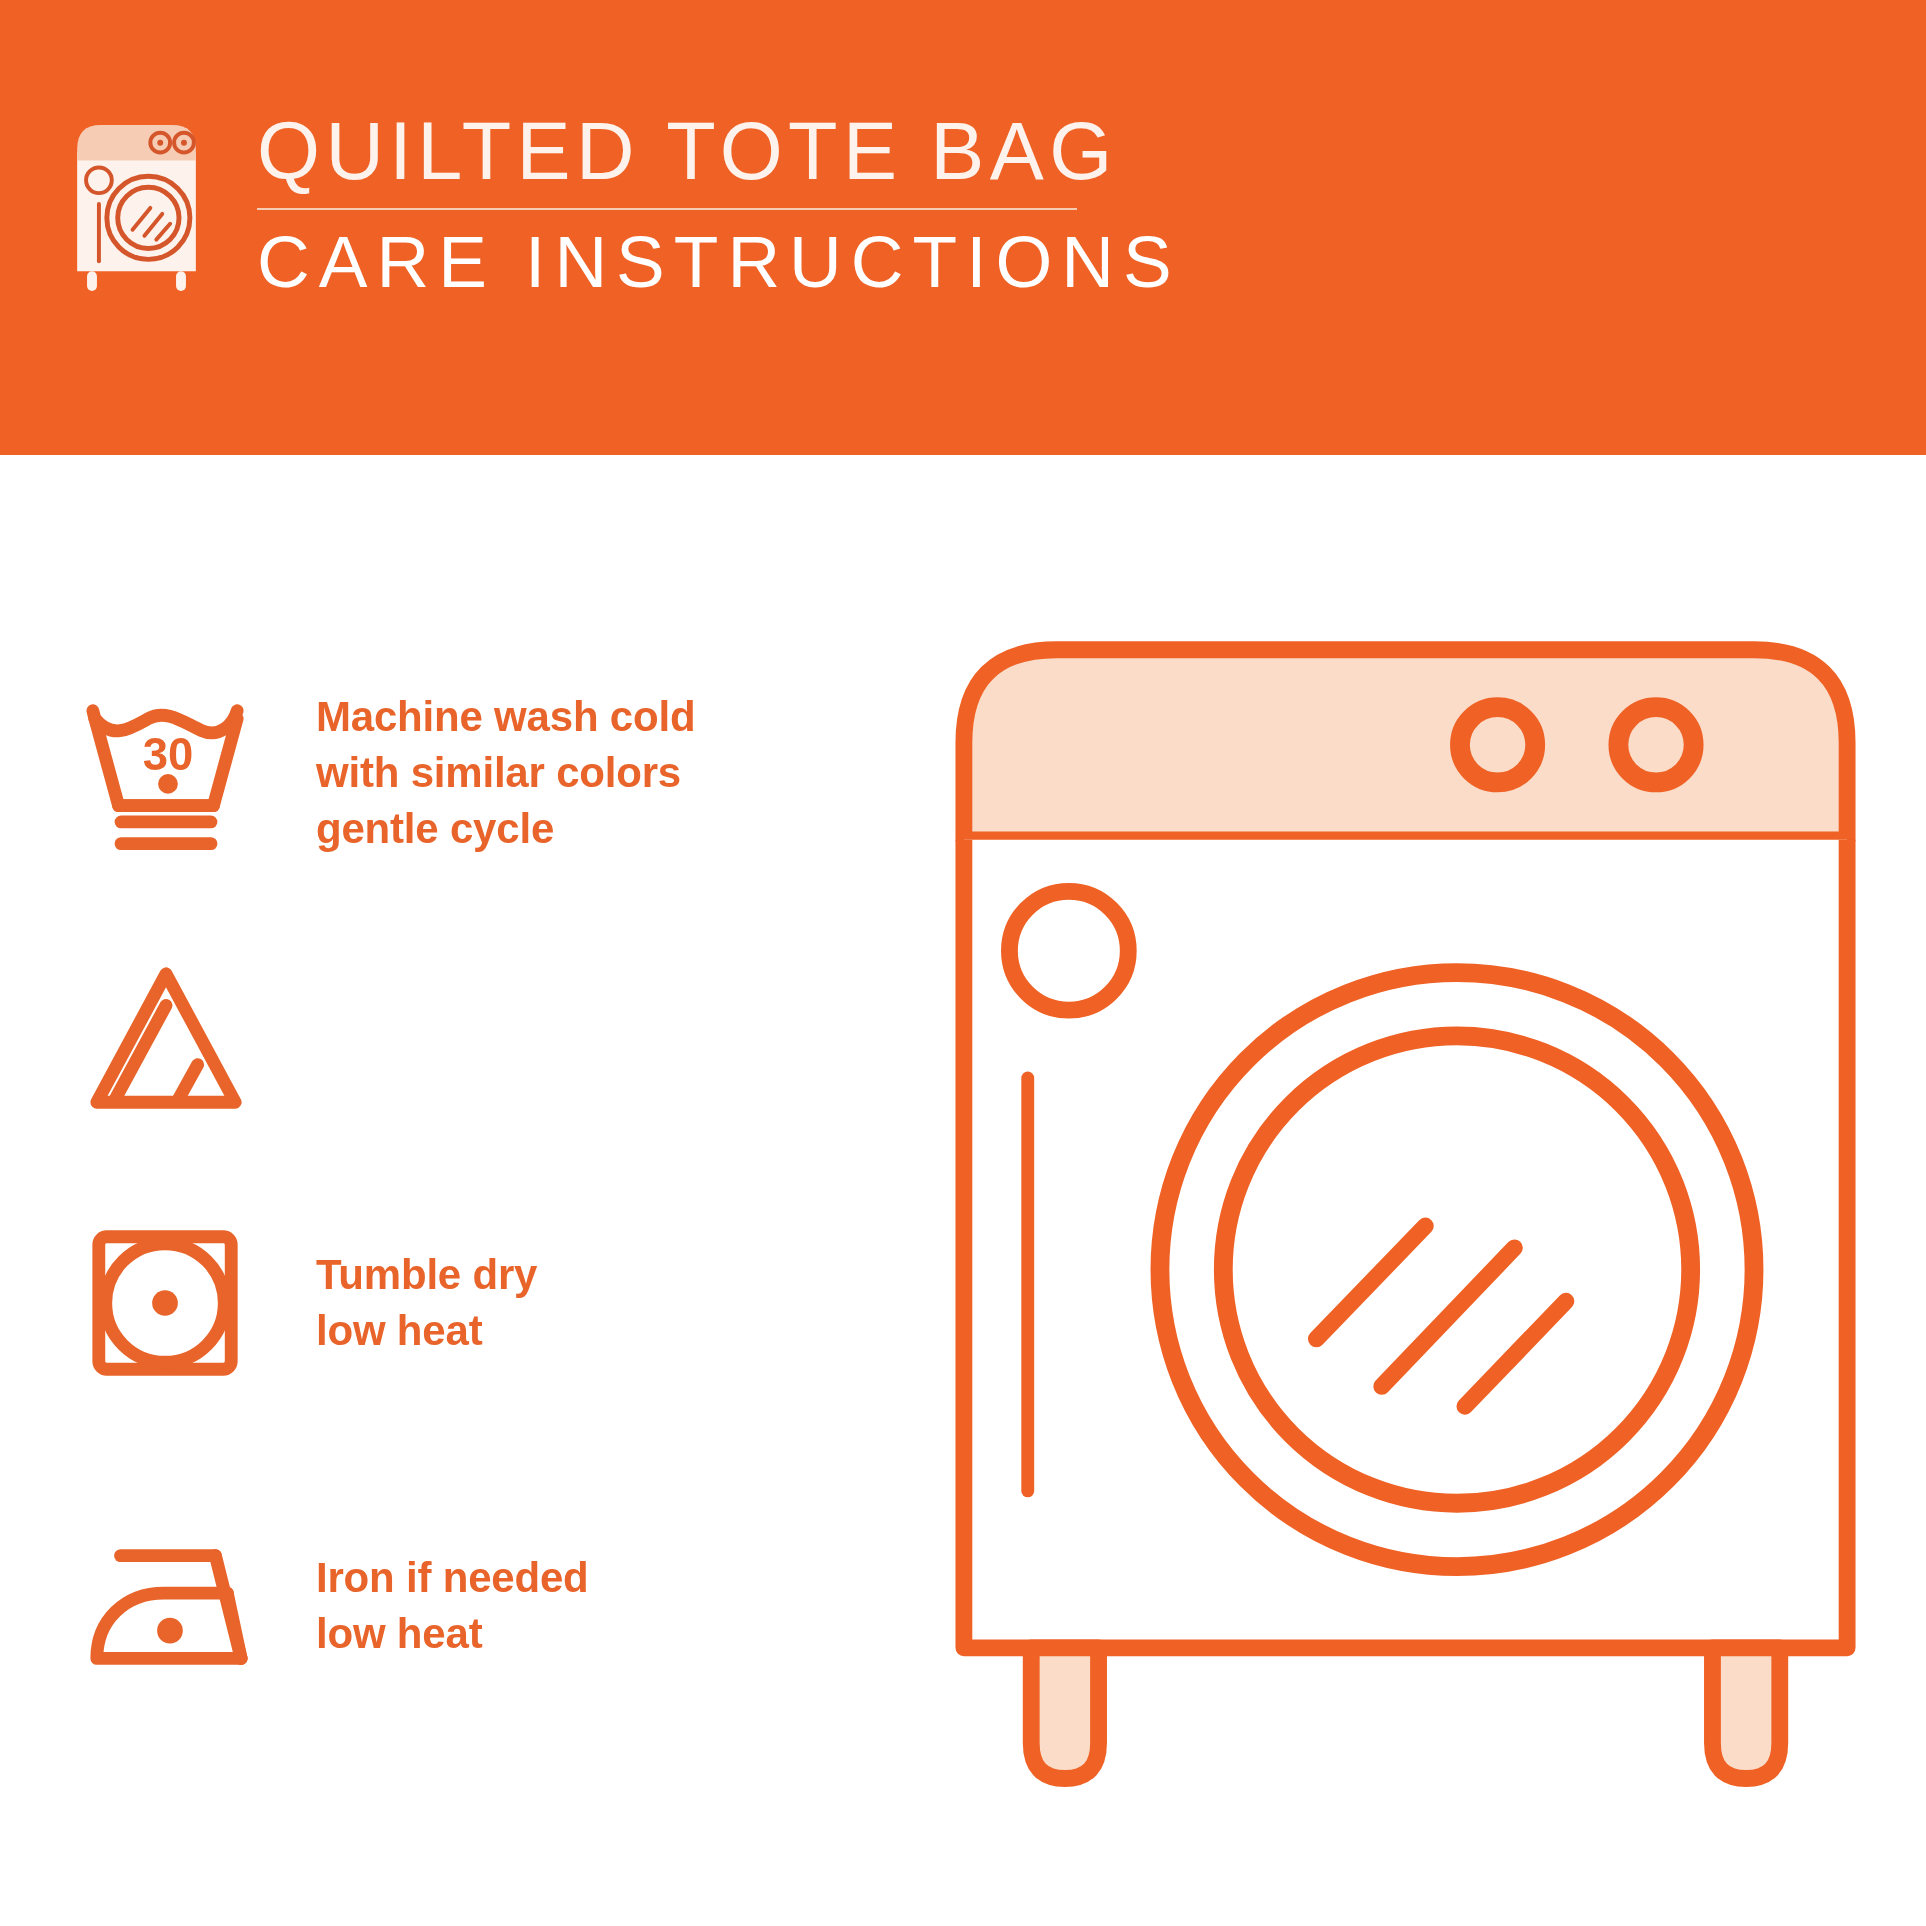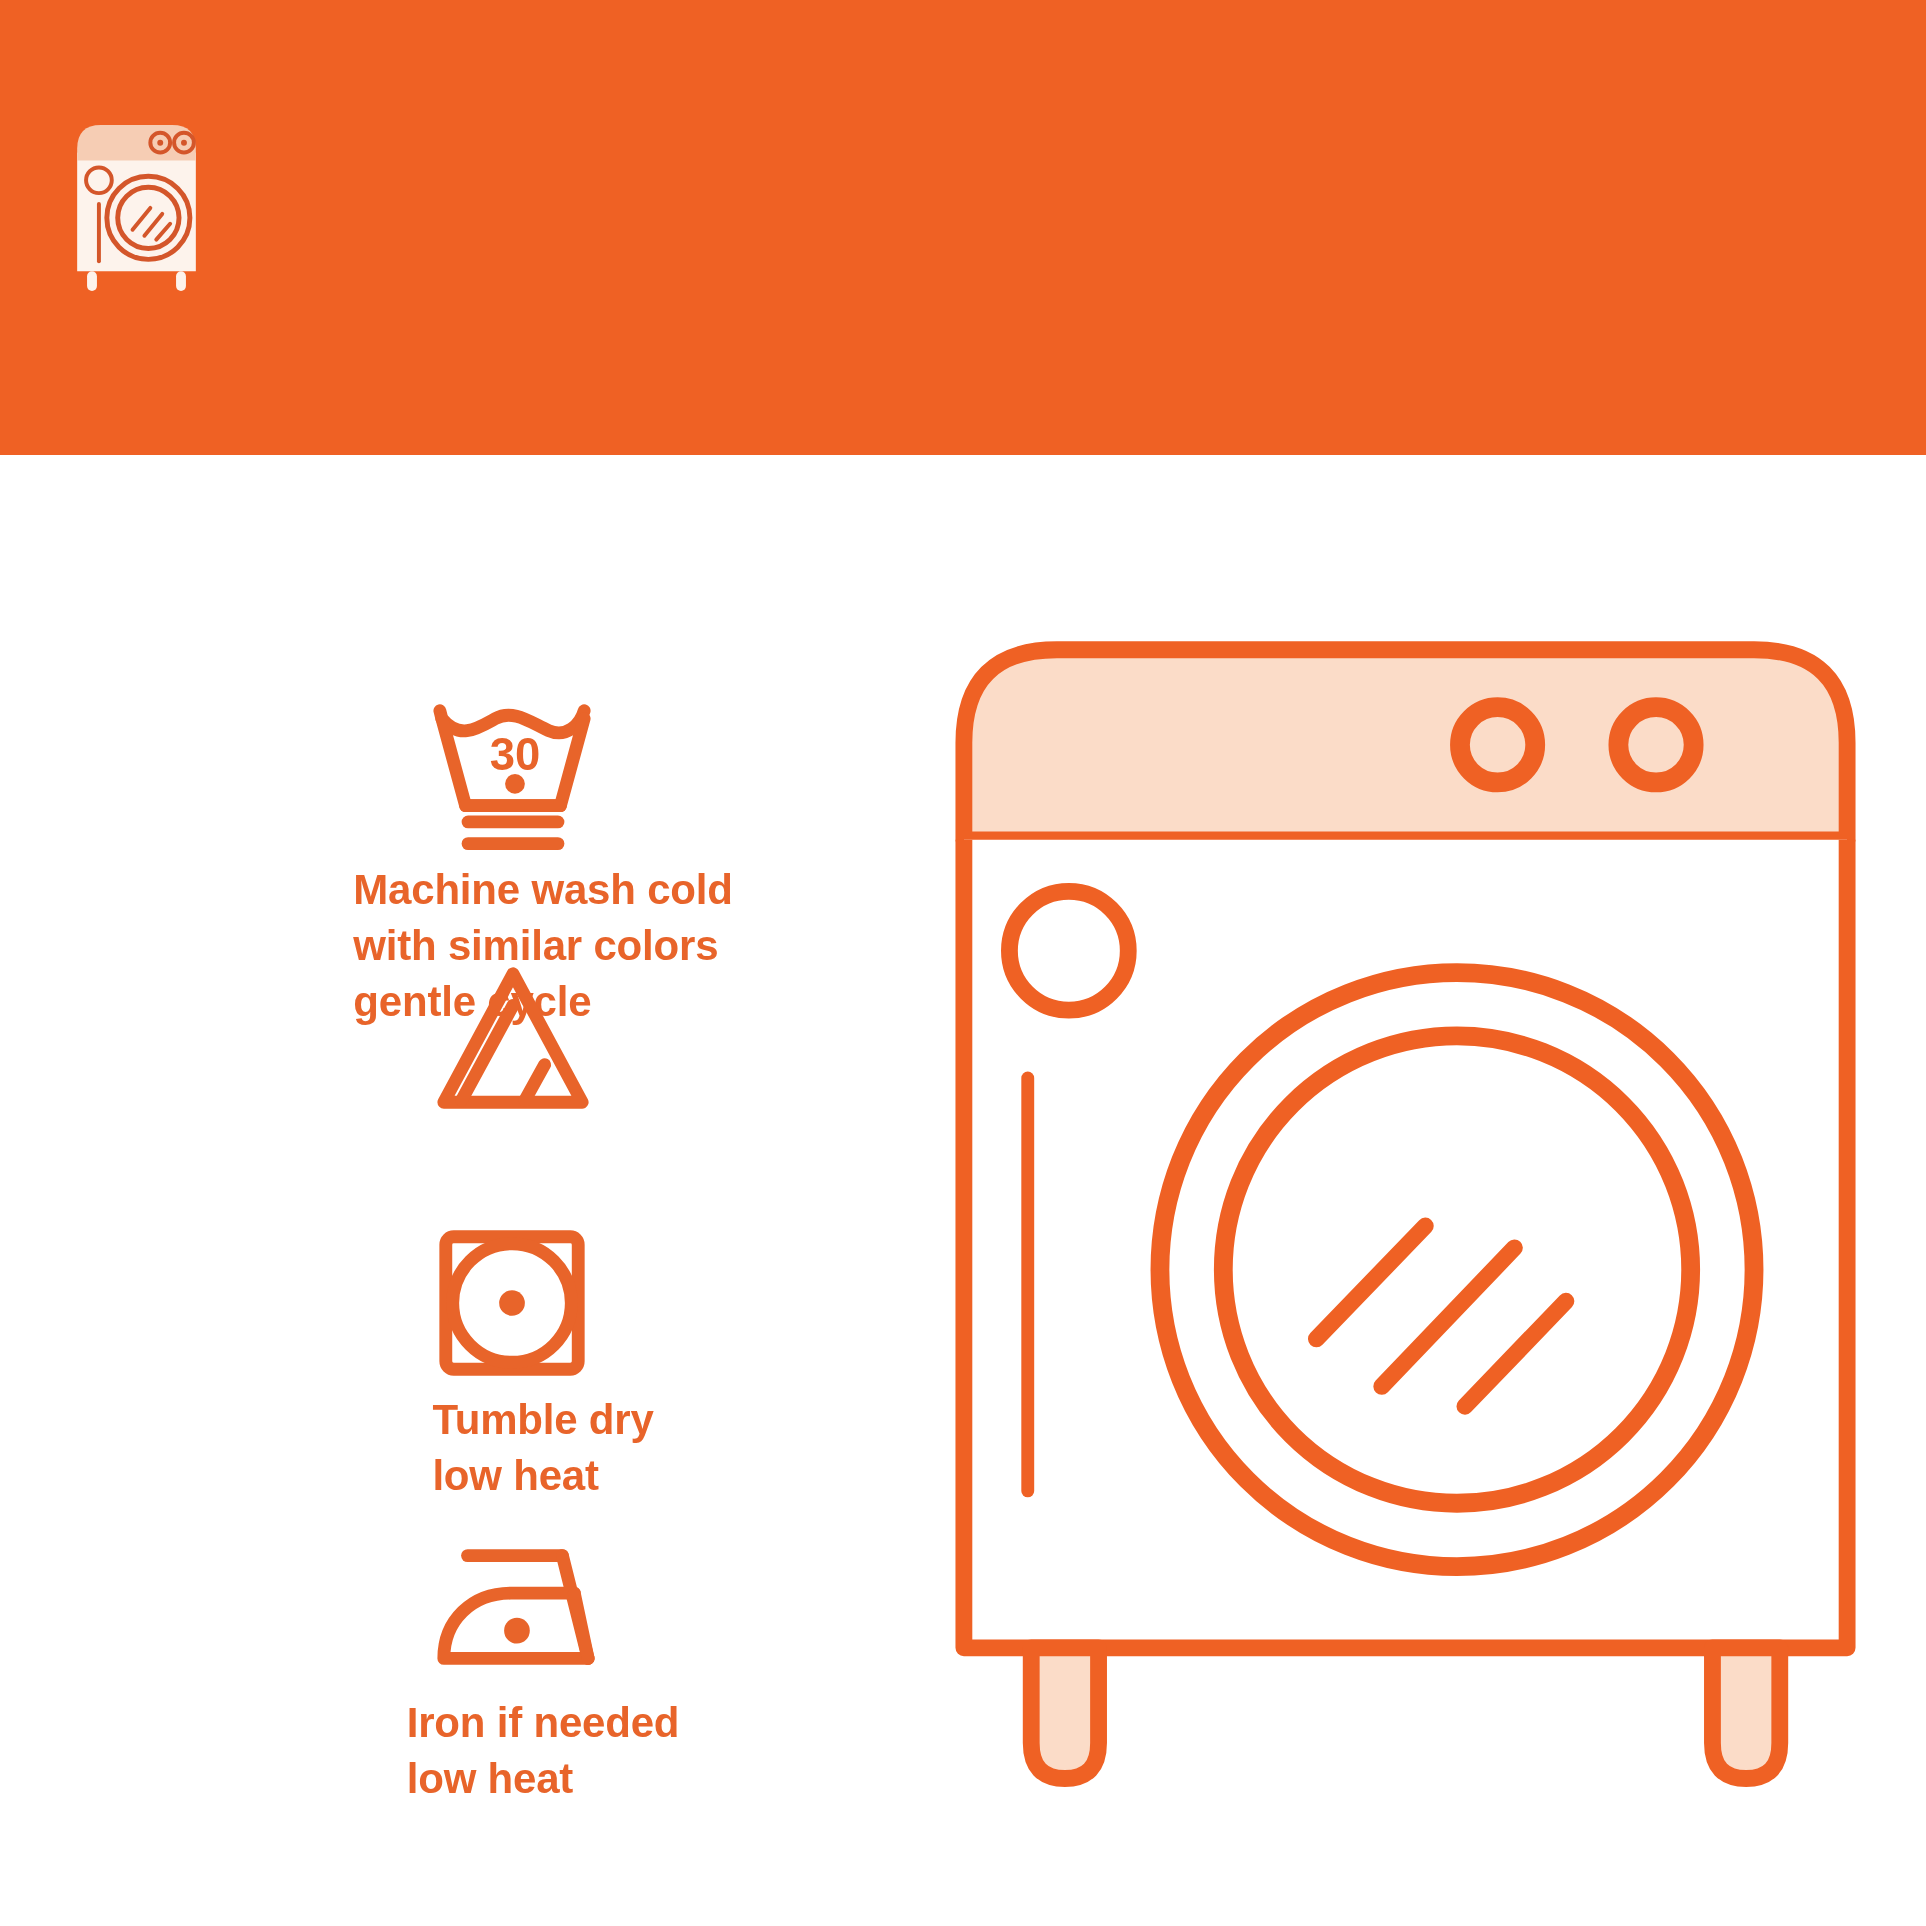--- a/index.html
+++ b/index.html
@@ -74,21 +74,20 @@
     position: absolute;
     left: 0;
     top: 634px;
     width: 950px;
   }
   .care-row {
     position: absolute;
     left: 77px;
     width: 871px;
     display: flex;
-    flex-direction: column;
     align-items: center;
   }
   .care-row-0 { top: 50px; }
   .care-row-1 { top: 317px; }
   .care-row-2 { top: 580px; }
   .care-row-3 { top: 883px; }
 
   .care-symbol {
     flex: 0 0 178px;
     width: 178px;
@@ -145,20 +144,25 @@
 
         <line x1="66" y1="116" x2="84" y2="94" stroke="#D4562A" stroke-width="4" stroke-linecap="round"></line>
         <line x1="78" y1="122" x2="96" y2="100" stroke="#D4562A" stroke-width="4" stroke-linecap="round"></line>
         <line x1="90" y1="126" x2="104" y2="110" stroke="#D4562A" stroke-width="4" stroke-linecap="round"></line>
 
         <rect x="20" y="158" width="10" height="20" rx="5" fill="#FDF3EC"></rect>
         <rect x="110" y="158" width="10" height="20" rx="5" fill="#FDF3EC"></rect>
       </svg>
     </div>
 
+    <div id="header-text-block">
+      <div id="title-main">QUILTED TOTE BAG</div>
+      <div id="title-rule"></div>
+      <div id="title-sub">CARE INSTRUCTIONS</div>
+    </div>
 
   </div>
 </div>
 
 <div id="care-list">
 
   <div class="care-row care-row-0">
     <div class="care-symbol">
       <svg viewBox="0 0 180 170" width="178" height="168">
         <g fill="none" stroke="#E8642A" stroke-width="13" stroke-linecap="round" stroke-linejoin="round">

